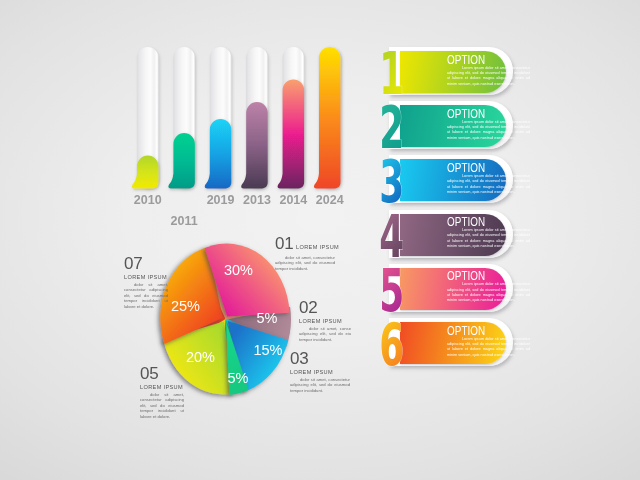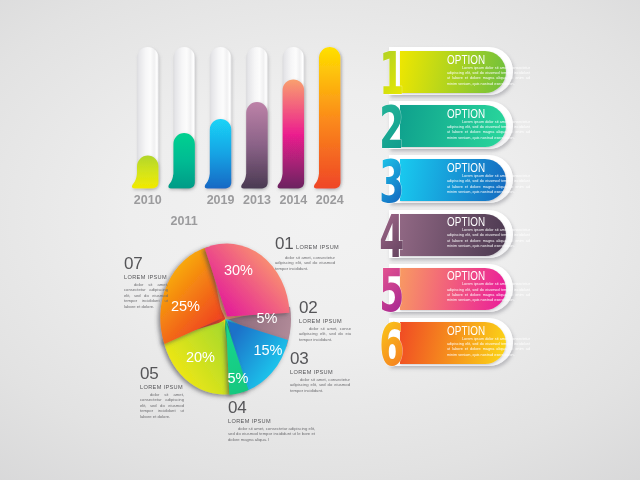--- a/index.html
+++ b/index.html
@@ -236,24 +236,20 @@
         <div class="cbody">dolor sit amet, consectetur adipiscing elit, sed do eiusmod tempor incididunt.</div>
       </div>
       <div class="callout" style="left: 299px; top: 299px; width: 52px;">
         <div class="chead"><span class="cnum">02</span><span class="ctitle">LOREM IPSUM</span></div>
         <div class="cbody">dolor sit amet, conse adipiscing elit, sed do eiu tempor incididunt.</div>
       </div>
       <div class="callout" style="left: 290px; top: 350px; width: 60px;">
         <div class="chead"><span class="cnum">03</span><span class="ctitle">LOREM IPSUM</span></div>
         <div class="cbody">dolor sit amet, consectetur adipiscing elit, sed do eiusmod tempor incididunt.</div>
       </div>
-      <div class="callout" style="left: 228px; top: 399px; width: 87px;">
-        <div class="chead"><span class="cnum">04</span><span class="ctitle">LOREM IPSUM</span></div>
-        <div class="cbody">dolor sit amet, consectetur adipiscing elit, sed do eiusmod tempor incididunt ut le bore et dolore magna aliqua. l</div>
-      </div>
       <div class="callout" style="left: 140px; top: 365px; width: 44px;">
         <div class="chead"><span class="cnum">05</span><span class="ctitle">LOREM IPSUM</span></div>
         <div class="cbody">dolor sit amet, consectetur adipiscing elit, sed do eiusmod tempor incididunt ut labore et dolore.</div>
       </div>
       <div class="callout" style="left: 124px; top: 255px; width: 44px;">
         <div class="chead"><span class="cnum">07</span><span class="ctitle">LOREM IPSUM</span></div>
         <div class="cbody">dolor sit amet, consectetur adipiscing elit, sed do eiusmod tempor incididunt ut labore et dolore.</div>
       </div>
     </div>
 

